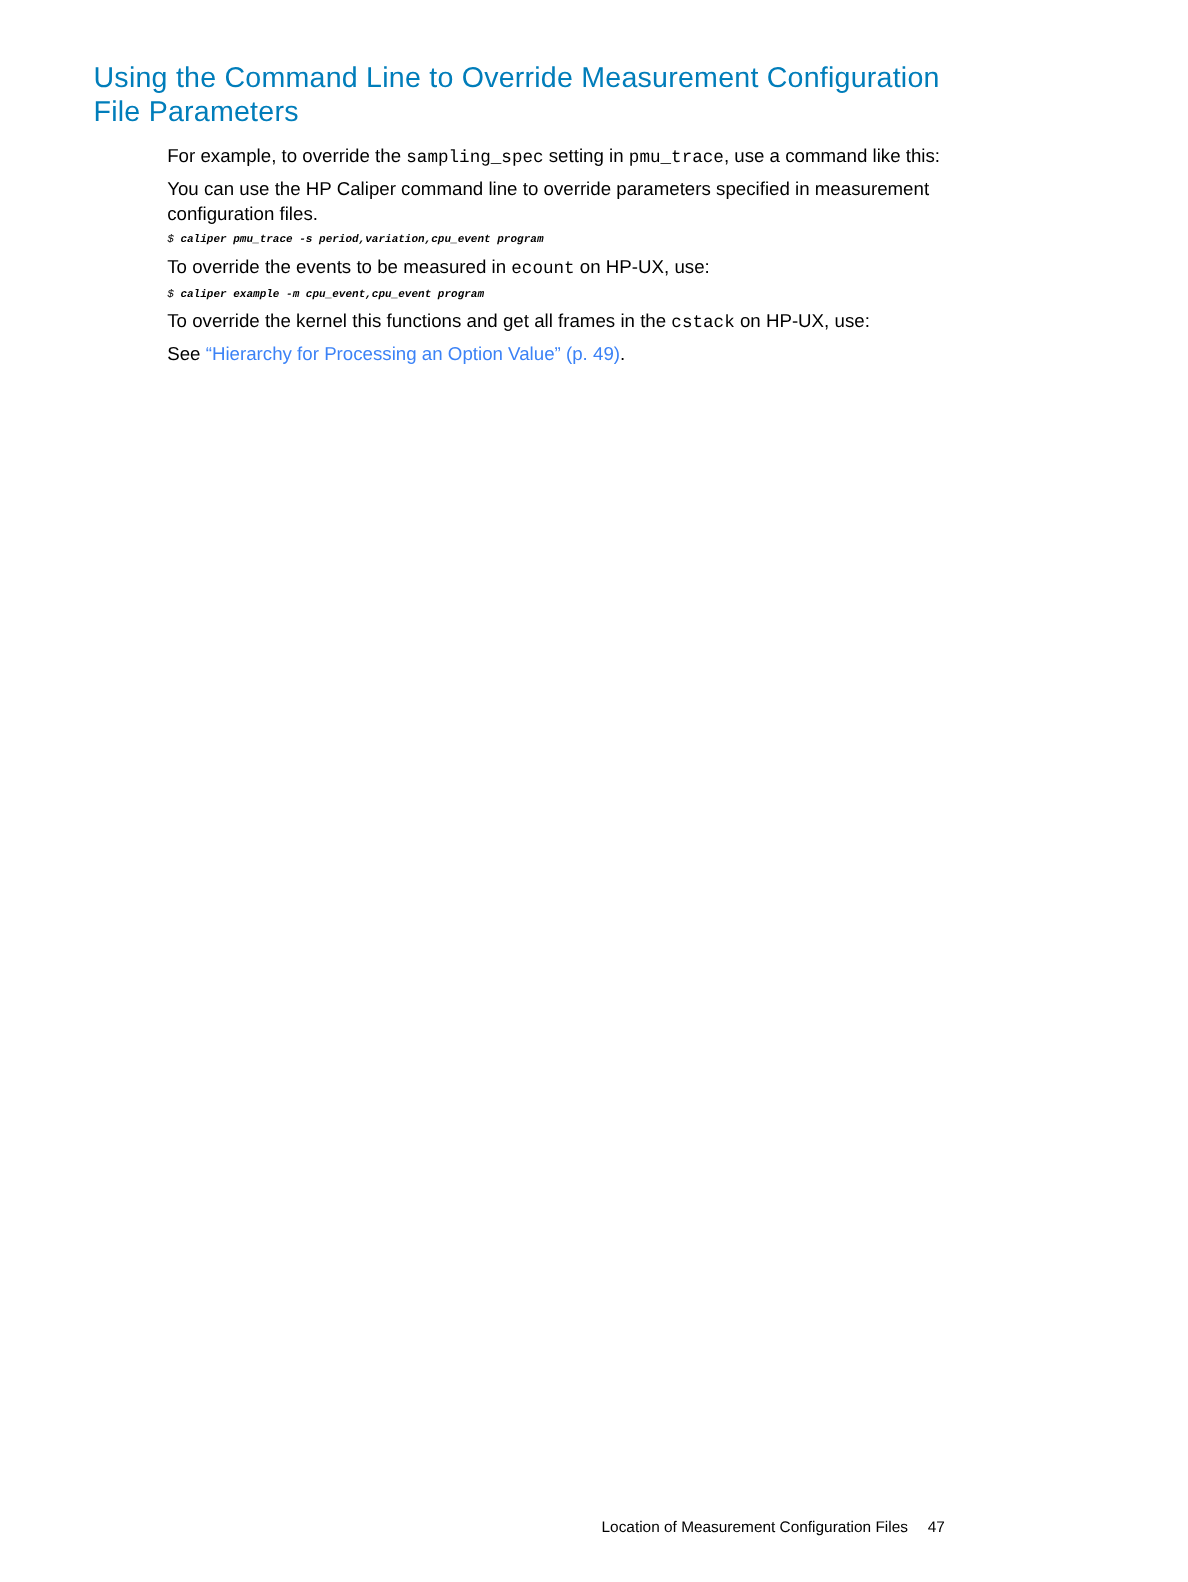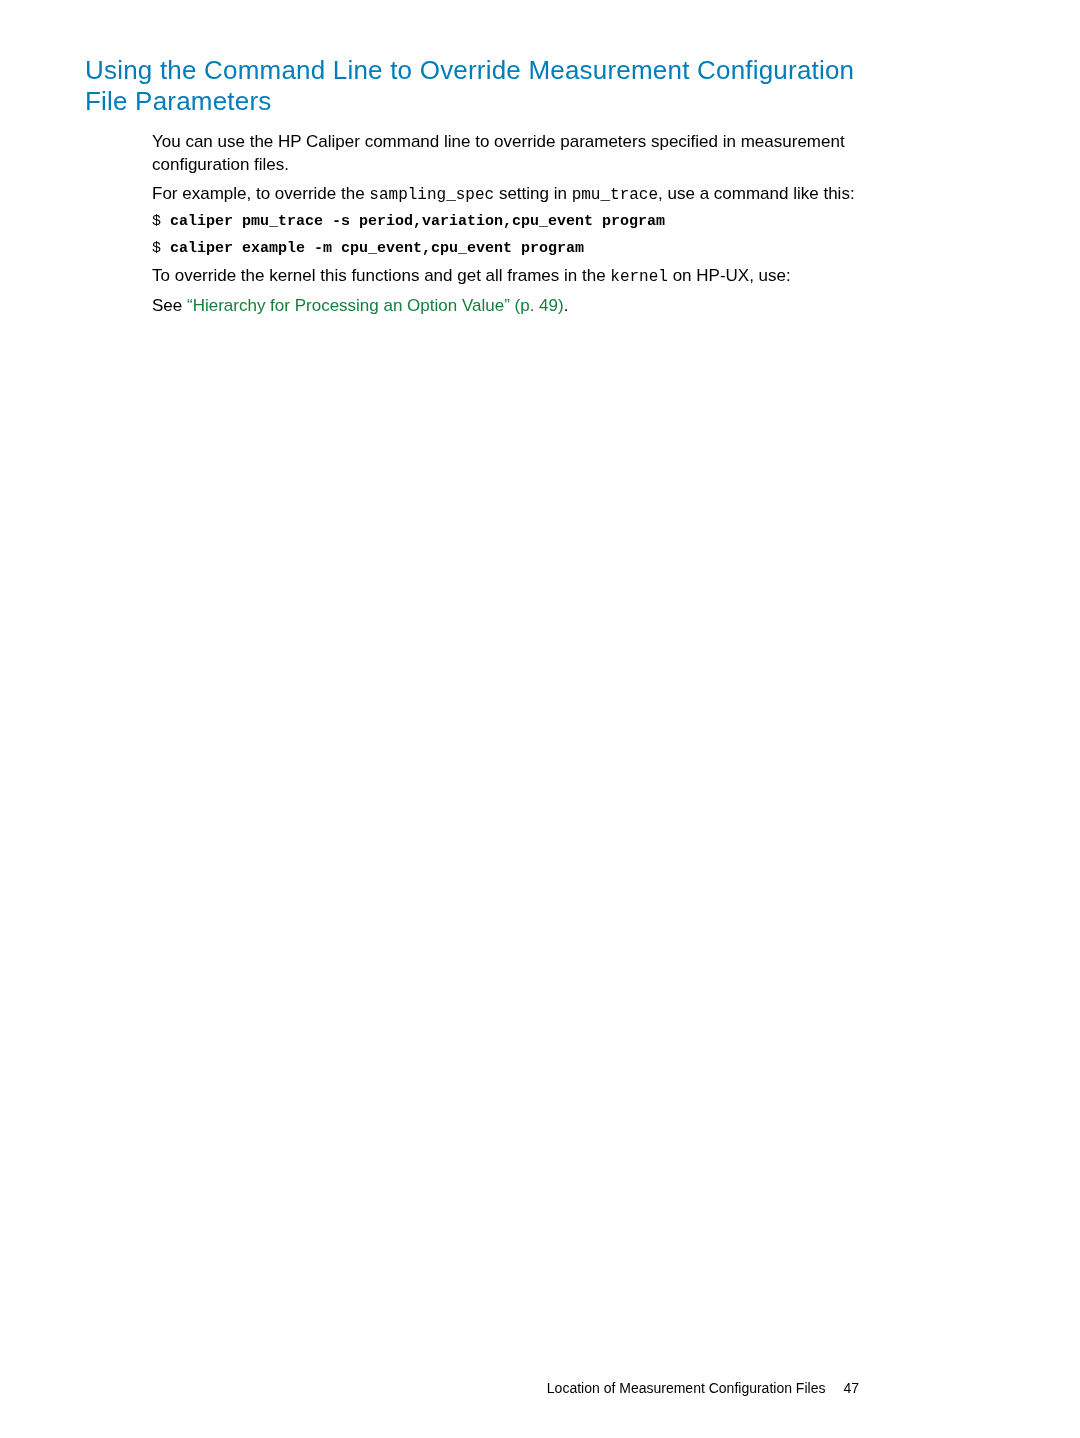--- a/index.html
+++ b/index.html
@@ -34,28 +34,29 @@
   }
   .para {
     margin: 0 0 6px 0;
   }
   .mono {
     font-family: "Courier New", Courier, monospace;
     font-size: 16px;
   }
   .cmd-line {
     font-family: "Courier New", Courier, monospace;
-    font-size: 15px;
+    font-size: 10px;
     margin: 2px 0 6px 0;
+    font-style: italic;
   }
   .cmd-bold {
     font-weight: bold;
   }
   .link {
-    color: #15803d;
+    color: #3b82f6;
     text-align: right;
   }
   .footer {
     position: absolute;
     bottom: 42px;
     right: 85px;
     font-size: 14px;
     color: #000000;
     text-align: right;
   }
@@ -64,37 +65,40 @@
   }
 </style>
 </head>
 <body>
 
 <div class="page">
   <h2 class="heading">Using the Command Line to Override Measurement Configuration File Parameters</h2>
 
   <div class="body-indent">
 
-    <p class="para">You can use the HP Caliper command line to override parameters specified in measurement configuration files.</p>
-
     <p class="para">
       <span>For example, to override the </span><span class="mono">sampling_spec</span><span> setting in </span><span class="mono">pmu_trace</span><span>, use a command like this:</span>
     </p>
+
+    <p class="para">You can use the HP Caliper command line to override parameters specified in measurement configuration files.</p>
 
     <div class="cmd-line">
       <span>$ </span><span class="cmd-bold">caliper pmu_trace -s period,variation,cpu_event program</span>
     </div>
 
+    <p class="para">
+      <span>To override the events to be measured in </span><span class="mono">ecount</span><span> on HP-UX, use:</span>
+    </p>
 
     <div class="cmd-line">
       <span>$ </span><span class="cmd-bold">caliper example -m cpu_event,cpu_event program</span>
     </div>
 
     <p class="para">
-      <span>To override the kernel this functions and get all frames in the </span><span class="mono">kernel</span><span> on HP-UX, use:</span>
+      <span>To override the kernel this functions and get all frames in the </span><span class="mono">cstack</span><span> on HP-UX, use:</span>
     </p>
 
 
     <p class="para">
       <span>See </span><span class="link">“Hierarchy for Processing an Option Value” (p. 49)</span><span>.</span>
     </p>
 
   </div>
 
   <div class="footer">

